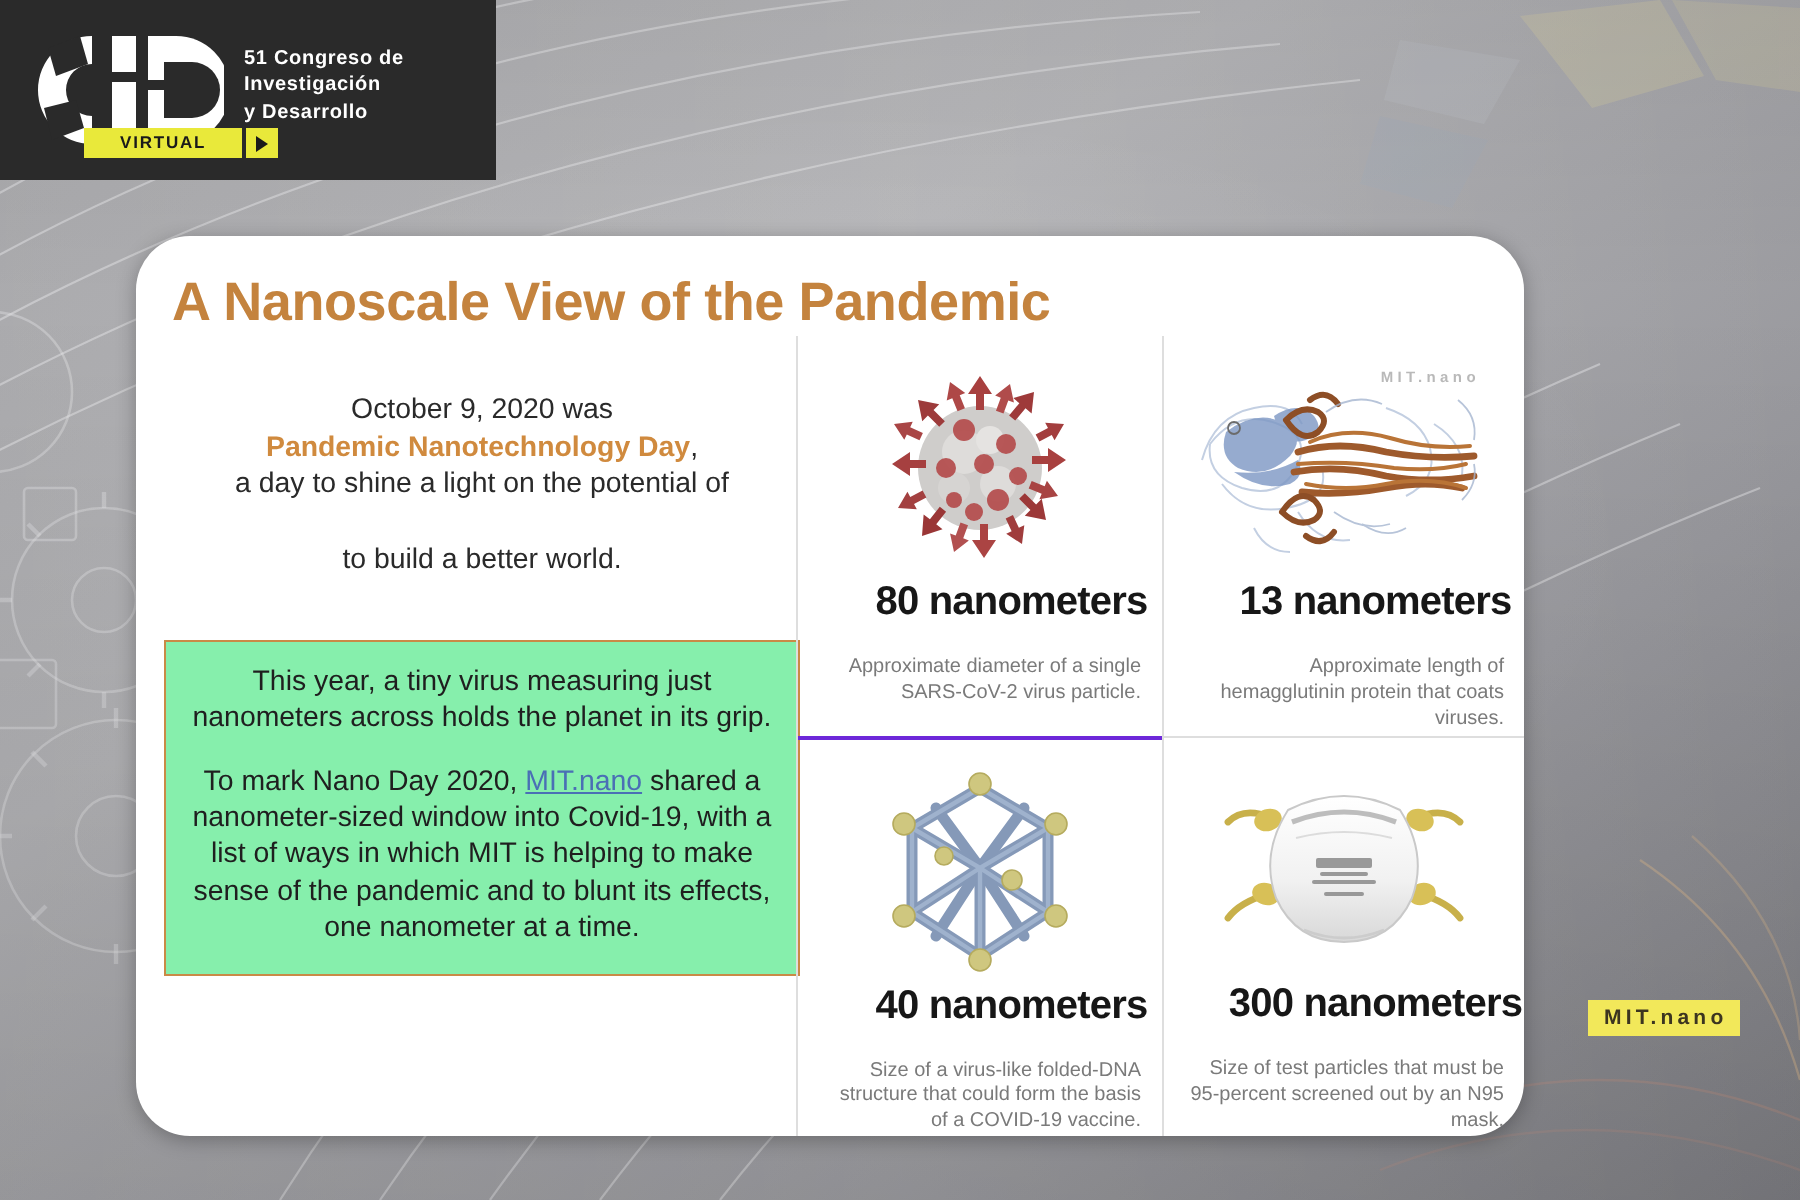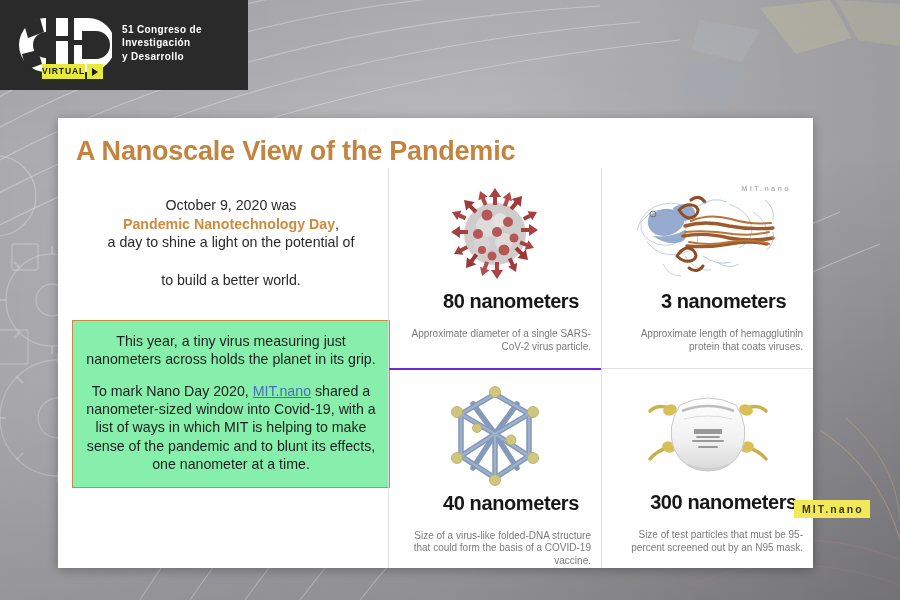--- a/index.html
+++ b/index.html
@@ -59,21 +59,21 @@
     align-items: stretch;
     gap: 2px;
     height: 15px;
   }
   #virtual-chip .vt {
     background: #e9e93a;
     color: #1a1a1a;
     font-size: 8.5px;
     font-weight: bold;
     letter-spacing: 0.9px;
-    padding: 0 0;
+    padding: 0 18px;
     display: flex;
     align-items: center;
     line-height: 1;
   }
   #virtual-chip .vplay {
     background: #e9e93a;
     width: 16px;
     display: flex;
     align-items: center;
     justify-content: center;
@@ -90,28 +90,29 @@
     font-size: 10px;
     font-weight: bold;
     line-height: 1.33;
     letter-spacing: 0.35px;
     padding-bottom: 4px;
   }
 
   
   #slide {
     position: absolute;
-    left: 58px;
+    left: 68px;
     top: 118px;
-    width: 755px;
+    width: 694px;
     height: 450px;
     background: #ffffff;
     box-shadow: 0 2px 10px rgba(0,0,0,0.28);
     z-index: 4;
     overflow: hidden;
+    border-radius: 27px;
   }
 
   #slide-title {
     position: absolute;
     left: 18px;
     top: 18px;
     font-size: 27px;
     font-weight: bold;
     color: #c4833e;
     letter-spacing: -0.2px;
@@ -449,21 +450,21 @@
             <g stroke="#a6b6d0" stroke-width="0.9" fill="none" opacity="0.8">
               <path d="M70 70 q14 10 28 6"></path>
               <path d="M84 76 q12 8 22 2"></path>
               <path d="M66 20 q14 -10 28 -4"></path>
               <path d="M132 14 q10 8 8 20"></path>
               <path d="M134 64 q8 -8 6 -18"></path>
             </g>
             <circle cx="20" cy="28" r="3" fill="none" stroke="#6b6b6b" stroke-width="0.9"></circle>
           </svg>
         </div>
-        <div class="big">3 nanometers</div>
+        <div class="big">13 nanometers</div>
         <div class="cap">Approximate length of hemagglutinin protein that coats viruses.</div>
       </div>
 
       <div class="cell c-bl">
         <div class="art">
           <svg width="112" height="104" viewBox="0 0 112 104">
             <g stroke="#7f94b5" stroke-width="5.5" fill="none" stroke-linecap="round" opacity="0.95">
               <path d="M56 10 L22 30 L22 72 L56 94 L90 72 L90 30 Z"></path>
               <path d="M22 30 L56 50 L90 30"></path>
               <path d="M56 50 L56 94"></path>

